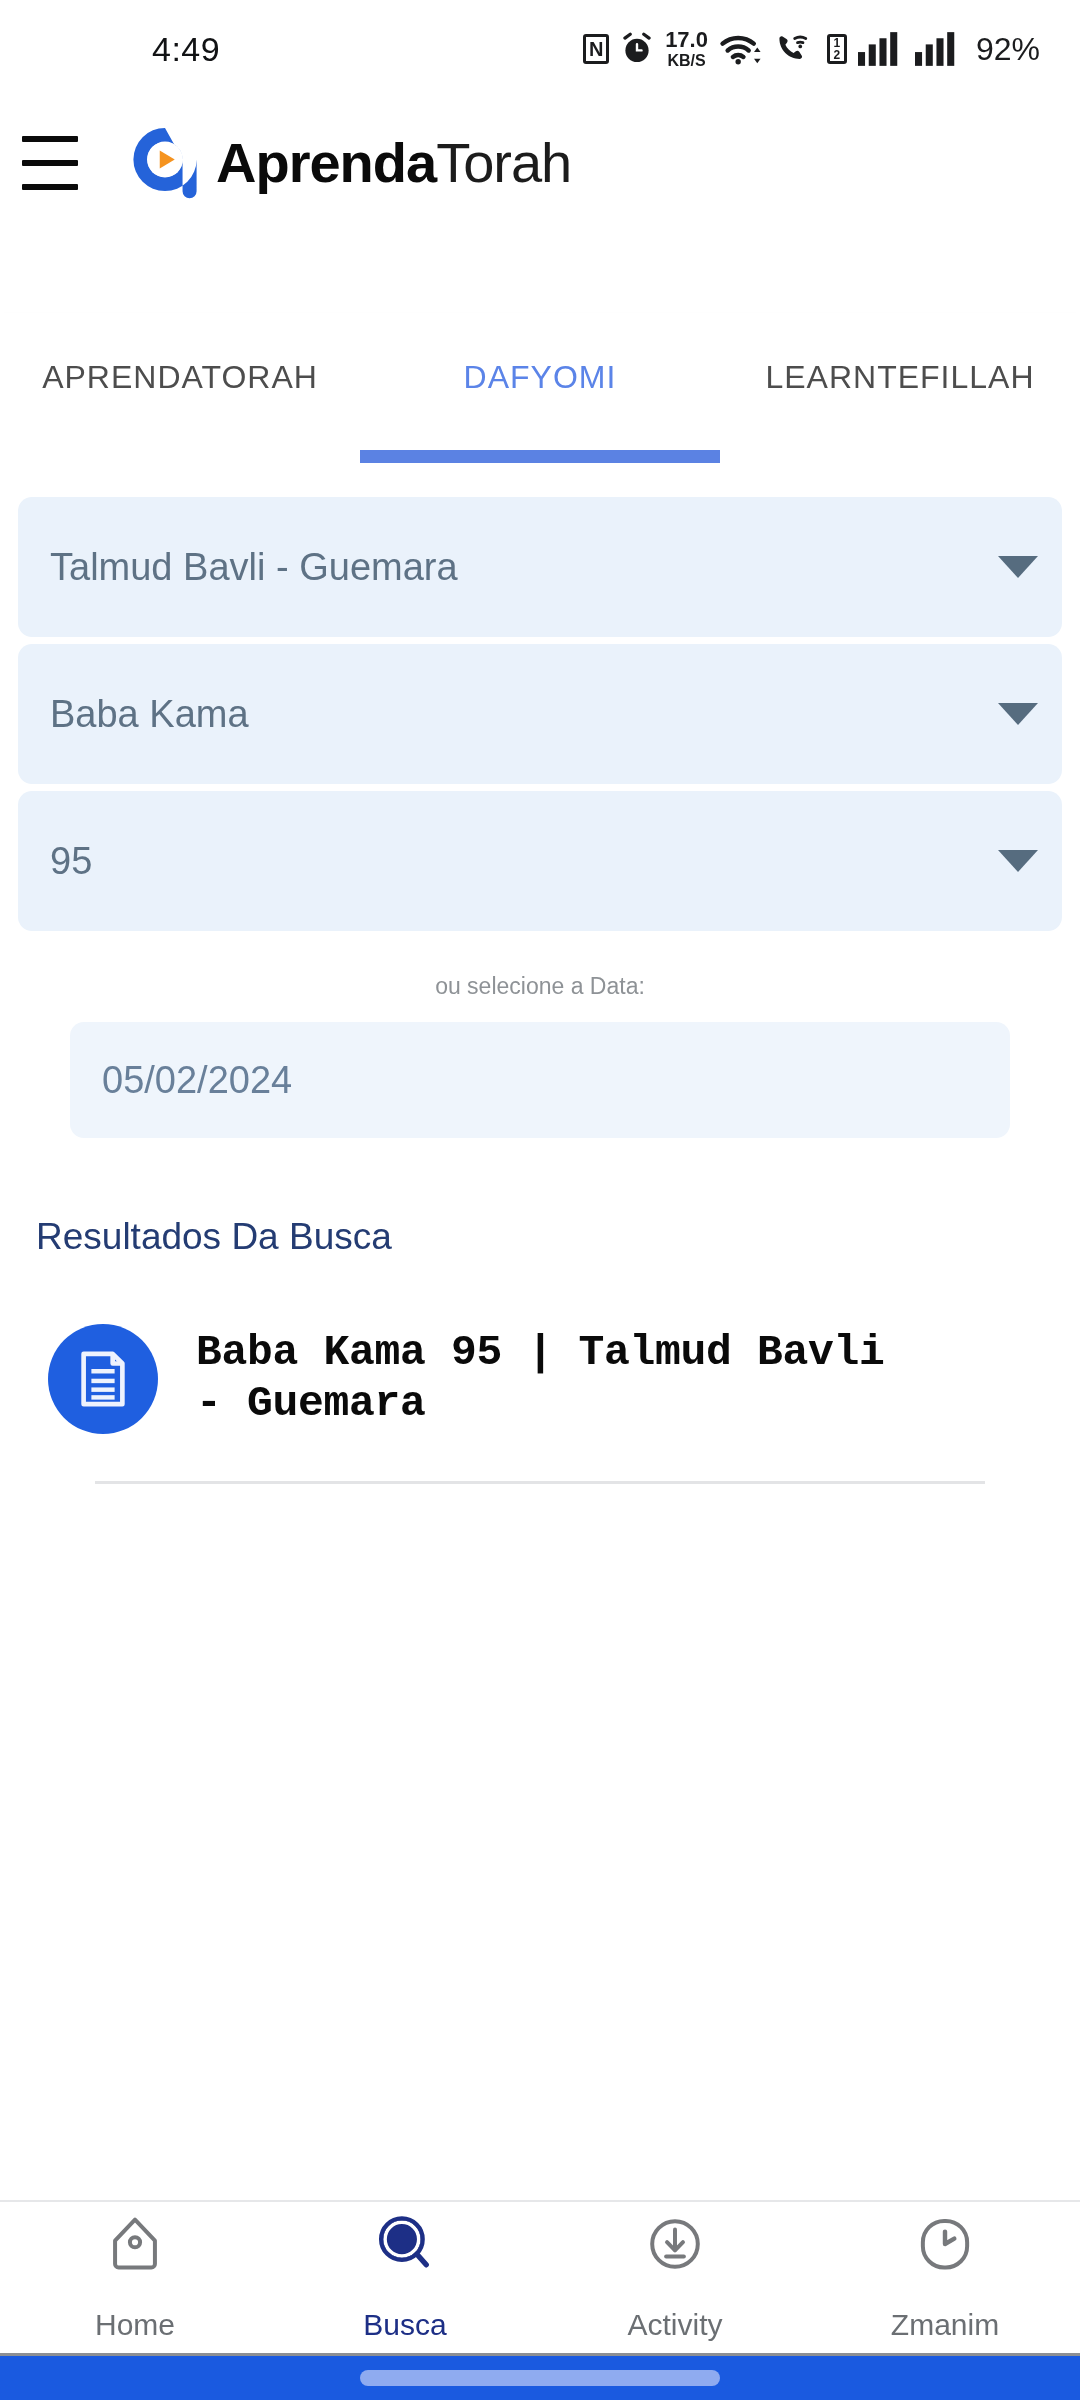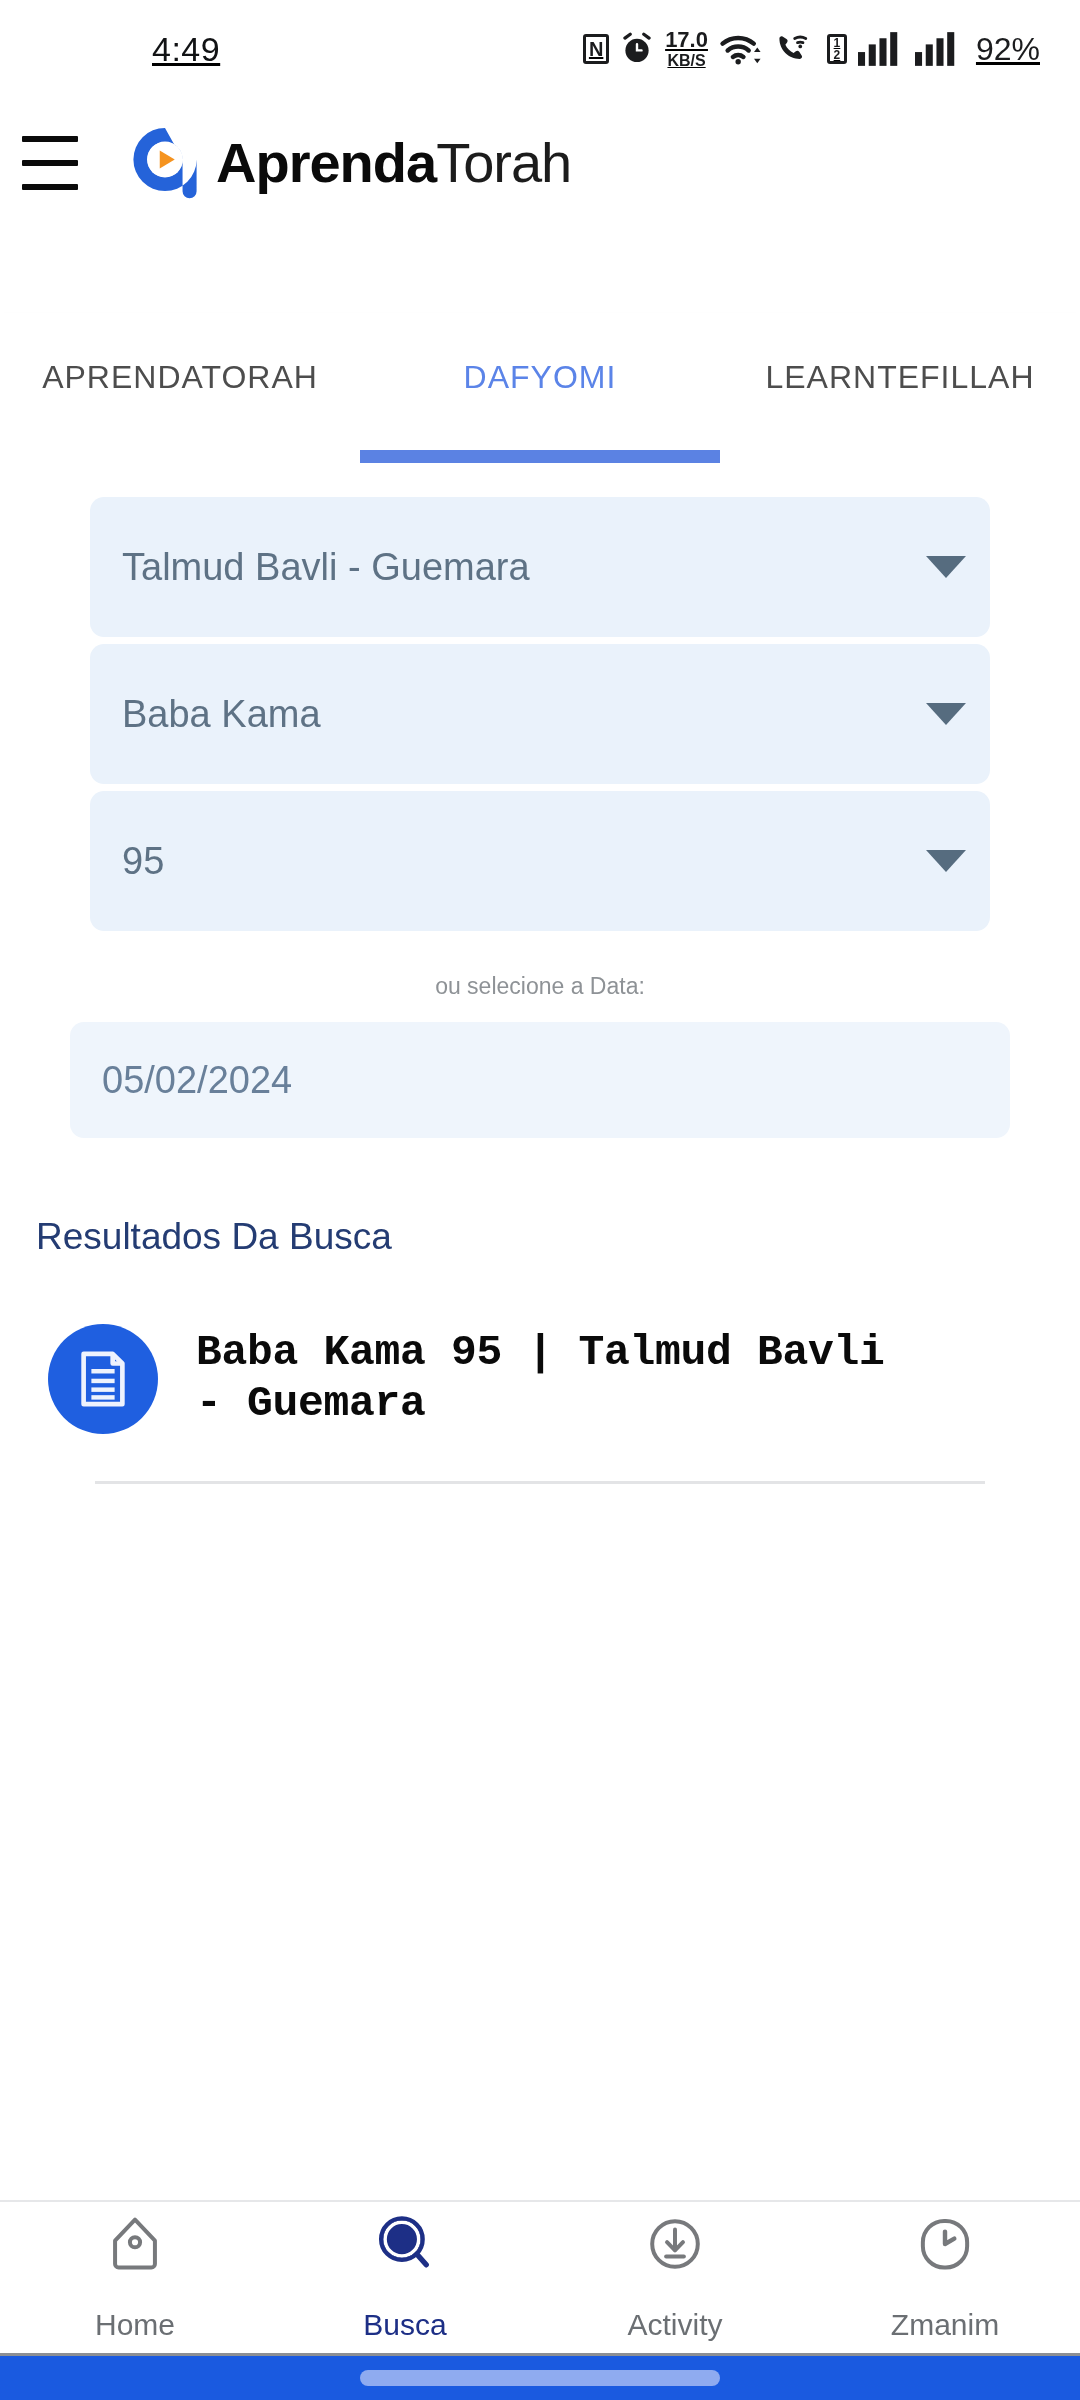--- a/index.html
+++ b/index.html
@@ -8,21 +8,21 @@
     font-family:"Liberation Sans", sans-serif;
     background:#ffffff;
     overflow:hidden;
     position:relative;
   }
 
   
   .status-bar{
     position:absolute; top:0; left:0; width:1080px; height:98px;
     display:flex; align-items:center; justify-content:space-between;
-    padding:0 36px 0 0; background:#ffffff;text-decoration:underline;
+    padding:0 36px 0 0; background:#ffffff;
   }
   .status-time{
     font-size:34px; color:#111214; letter-spacing:0.5px;
     margin-left:152px; font-weight:400;
   }
   .status-right{ display:flex; align-items:center; gap:11px; margin-right:4px;}
   .sb-icon{ display:flex; align-items:center; justify-content:center; }
   .nfc-box{
     width:26px;height:30px;border:3px solid #1b1c1e;border-radius:3px;
     display:flex;align-items:center;justify-content:center;
@@ -76,21 +76,21 @@
     content:""; position:absolute; bottom:0; left:0; right:0; height:13px;
     background:#5b82e3;
   }
 
   
   .content{
     position:absolute; top:463px; left:0; width:1080px; height:1687px;
     background:#fff;
   }
   .select-field{
-    margin:0 auto; width:900px; height:140px;
+    margin:0 auto; width:1044px; height:140px;
     background:#eaf2fb; border-radius:14px;
     display:flex; align-items:center; justify-content:space-between;
     padding:0 24px 0 32px; cursor:pointer;
   }
   .select-field + .select-field{ margin-top:7px; }
   .select-value{ font-size:38px; color:#5e7285; font-weight:400; }
   .caret{
     width:0;height:0;border-left:20px solid transparent;border-right:20px solid transparent;
     border-top:22px solid #566c7f;
   }

